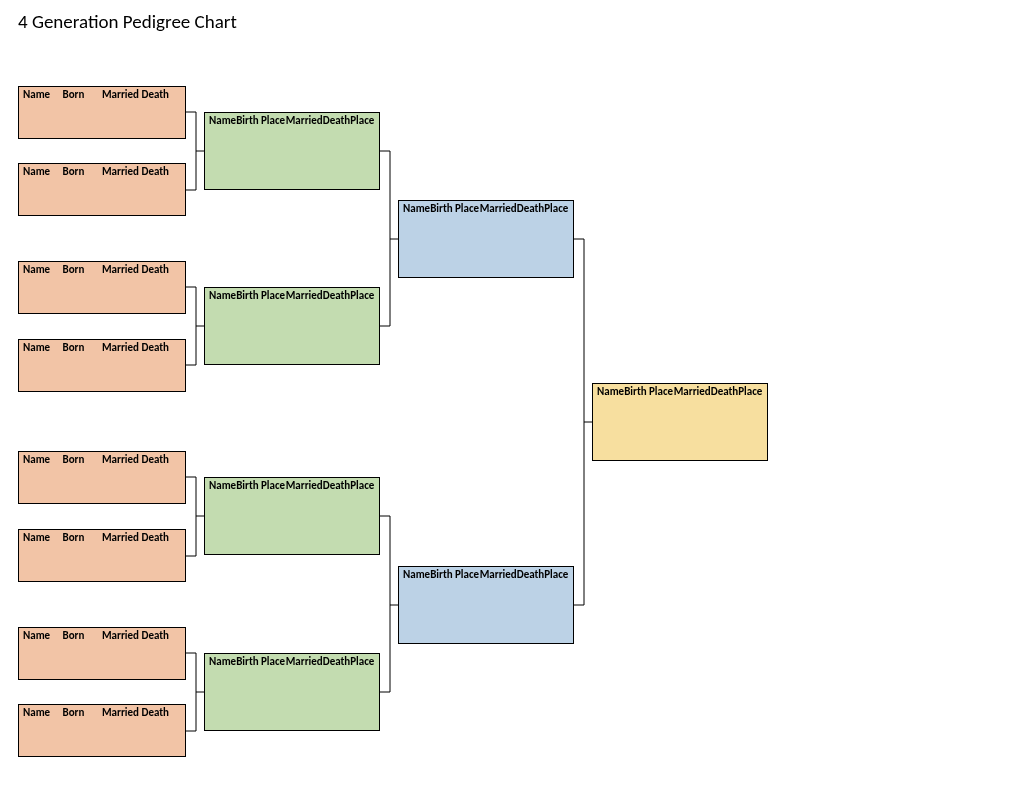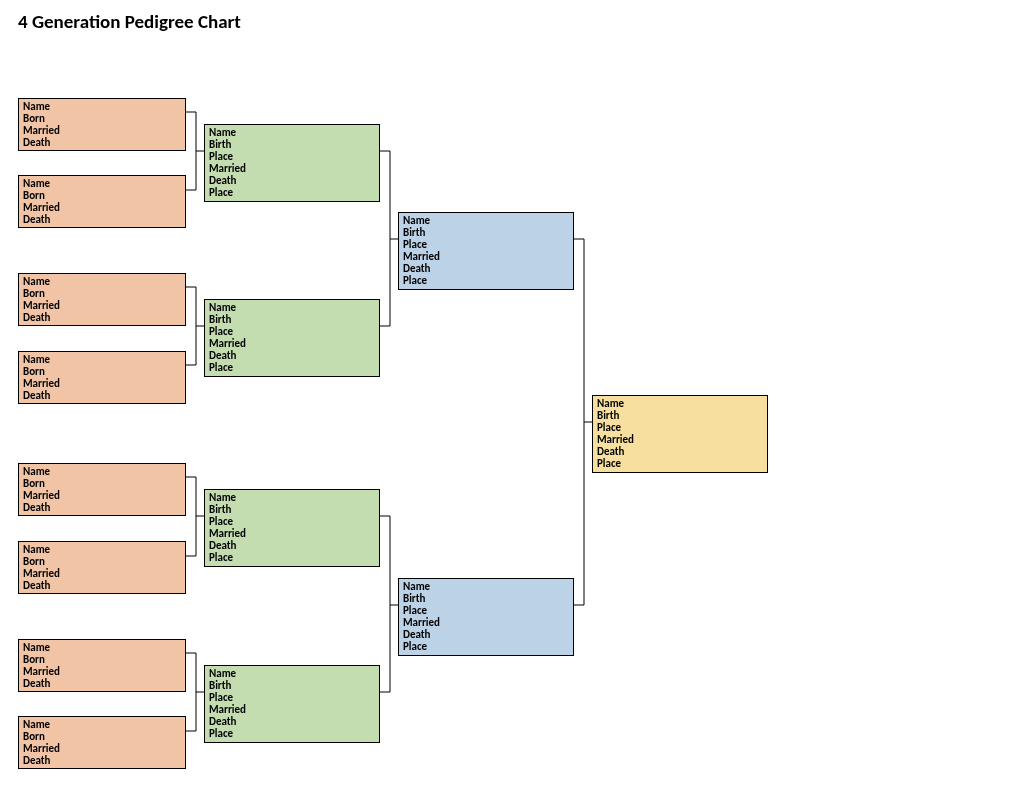--- a/index.html
+++ b/index.html
@@ -8,38 +8,37 @@
     font-family: Calibri, Arial, sans-serif;
     background: #ffffff;
     width: 1024px;
     height: 791px;
     position: relative;
   }
   .header {
     display: flex;
     justify-content: space-between;
     padding: 10px 18px 6px 18px;
-    font-weight: bold;
+    font-weight: normal;
     font-size: 19px;
     color: #000;
   }
   .canvas {
     position: relative;
     width: 1024px;
     height: 760px;
   }
   .box {
     position: absolute;
     border: 1px solid #000;
     box-sizing: border-box;
     padding: 2px 4px 3px 4px;
     display: flex;
-    flex-direction: column;
+    flex-direction: row;
     justify-content: flex-start;
-    margin-top: 12px;
   }
   .box .label-cell {
     font-size: 11px;
     font-weight: bold;
     color: #000;
     line-height: 12px;
     padding: 0;
     white-space: nowrap;
     width: 42px;
   }

